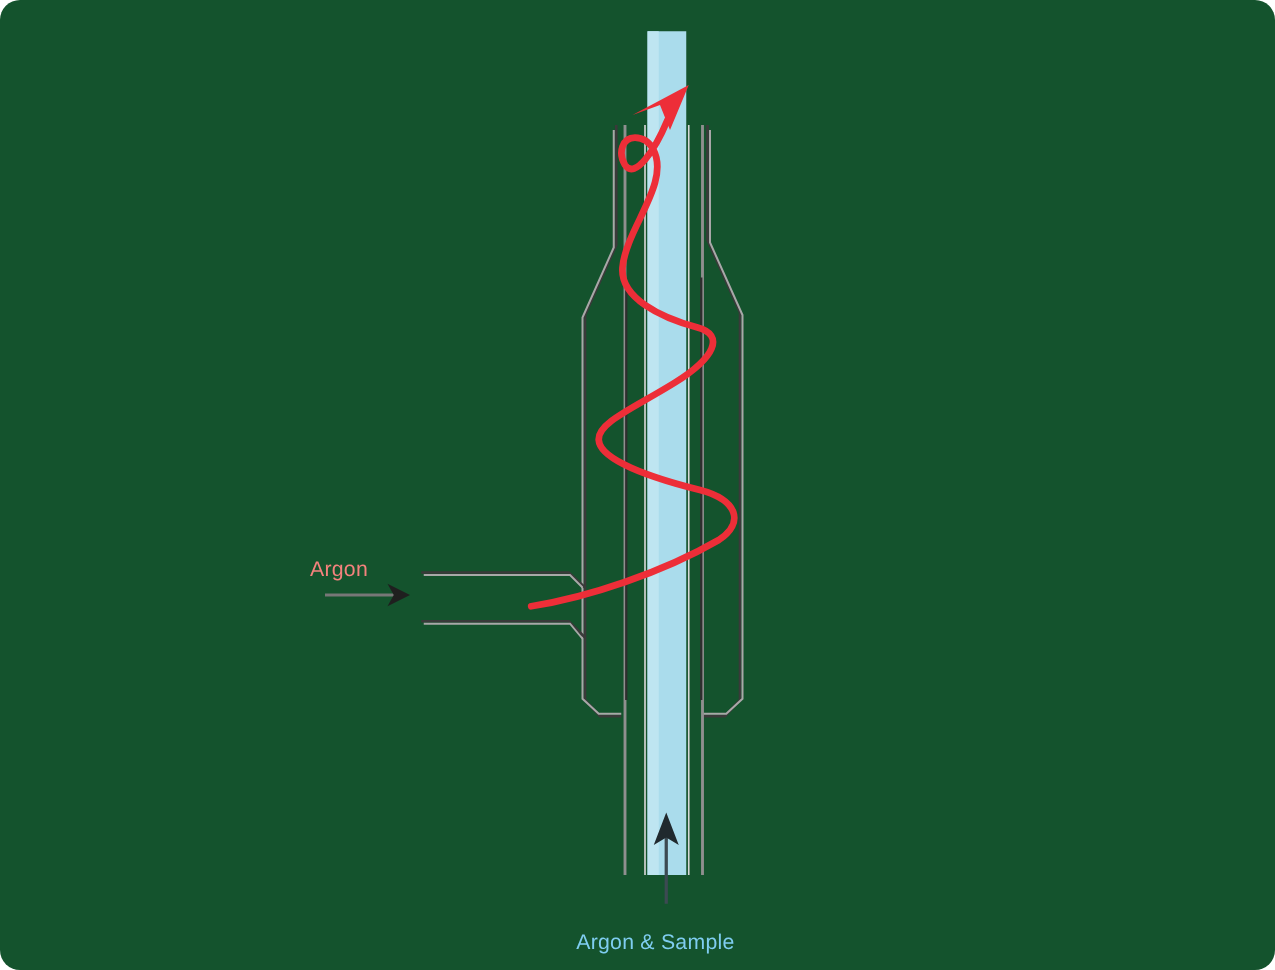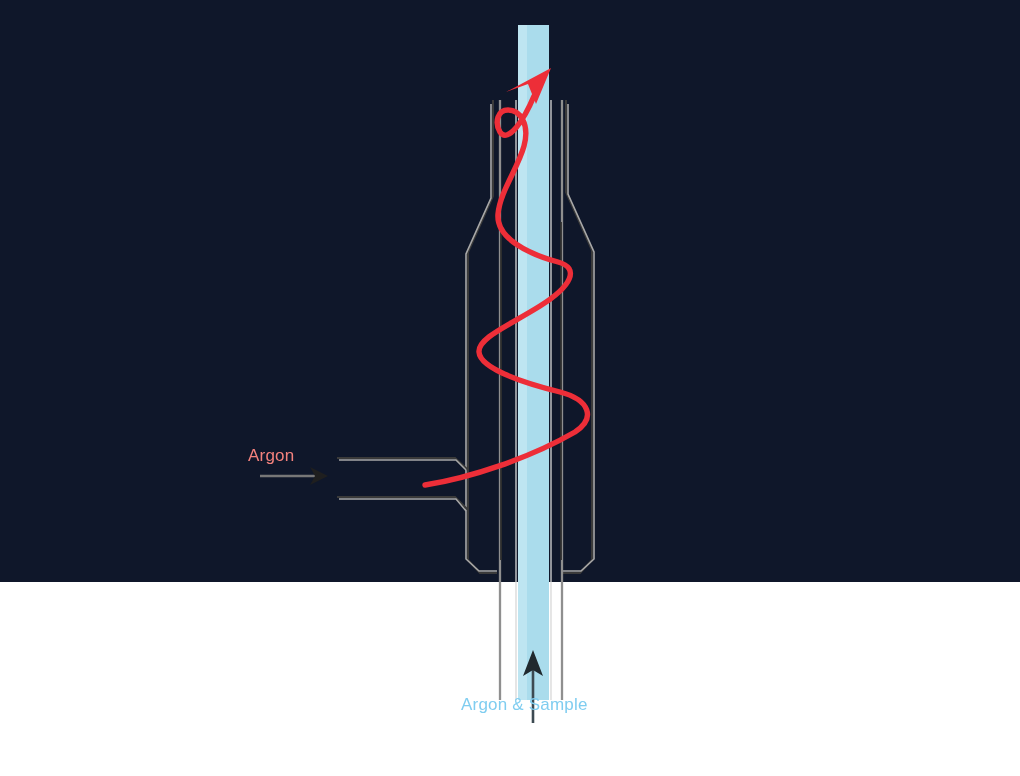--- a/index.html
+++ b/index.html
@@ -9,22 +9,23 @@
   }
   body {
     width: 1020px;
     height: 776px;
     font-family: "Liberation Sans", sans-serif;
     overflow: hidden;
   }
   #figure-root {
     position: relative;
     width: 1020px;
-    height: 582px;
-    background: #0f172a;
+    height: 776px;
+    background: #14532d;
+    border-radius: 16px;
   }
   #torch-svg {
     position: absolute;
     left: 0;
     top: 0;
     width: 1020px;
     height: 776px;
     display: block;
   }
   .label {
@@ -34,21 +35,21 @@
     letter-spacing: 0.2px;
   }
   #argon-label {
     left: 248px;
     top: 446px;
     font-size: 17px;
     color: #f4827d;
   }
   #argon-sample-label {
     left: 461px;
-    top: 695px;
+    top: 744px;
     font-size: 17px;
     color: #7fcdf0;
   }
 </style>
 </head>
 <body>
 
 <div id="figure-root">
 
   <svg id="torch-svg" viewBox="0 0 1020 776" xmlns="http://www.w3.org/2000/svg">

